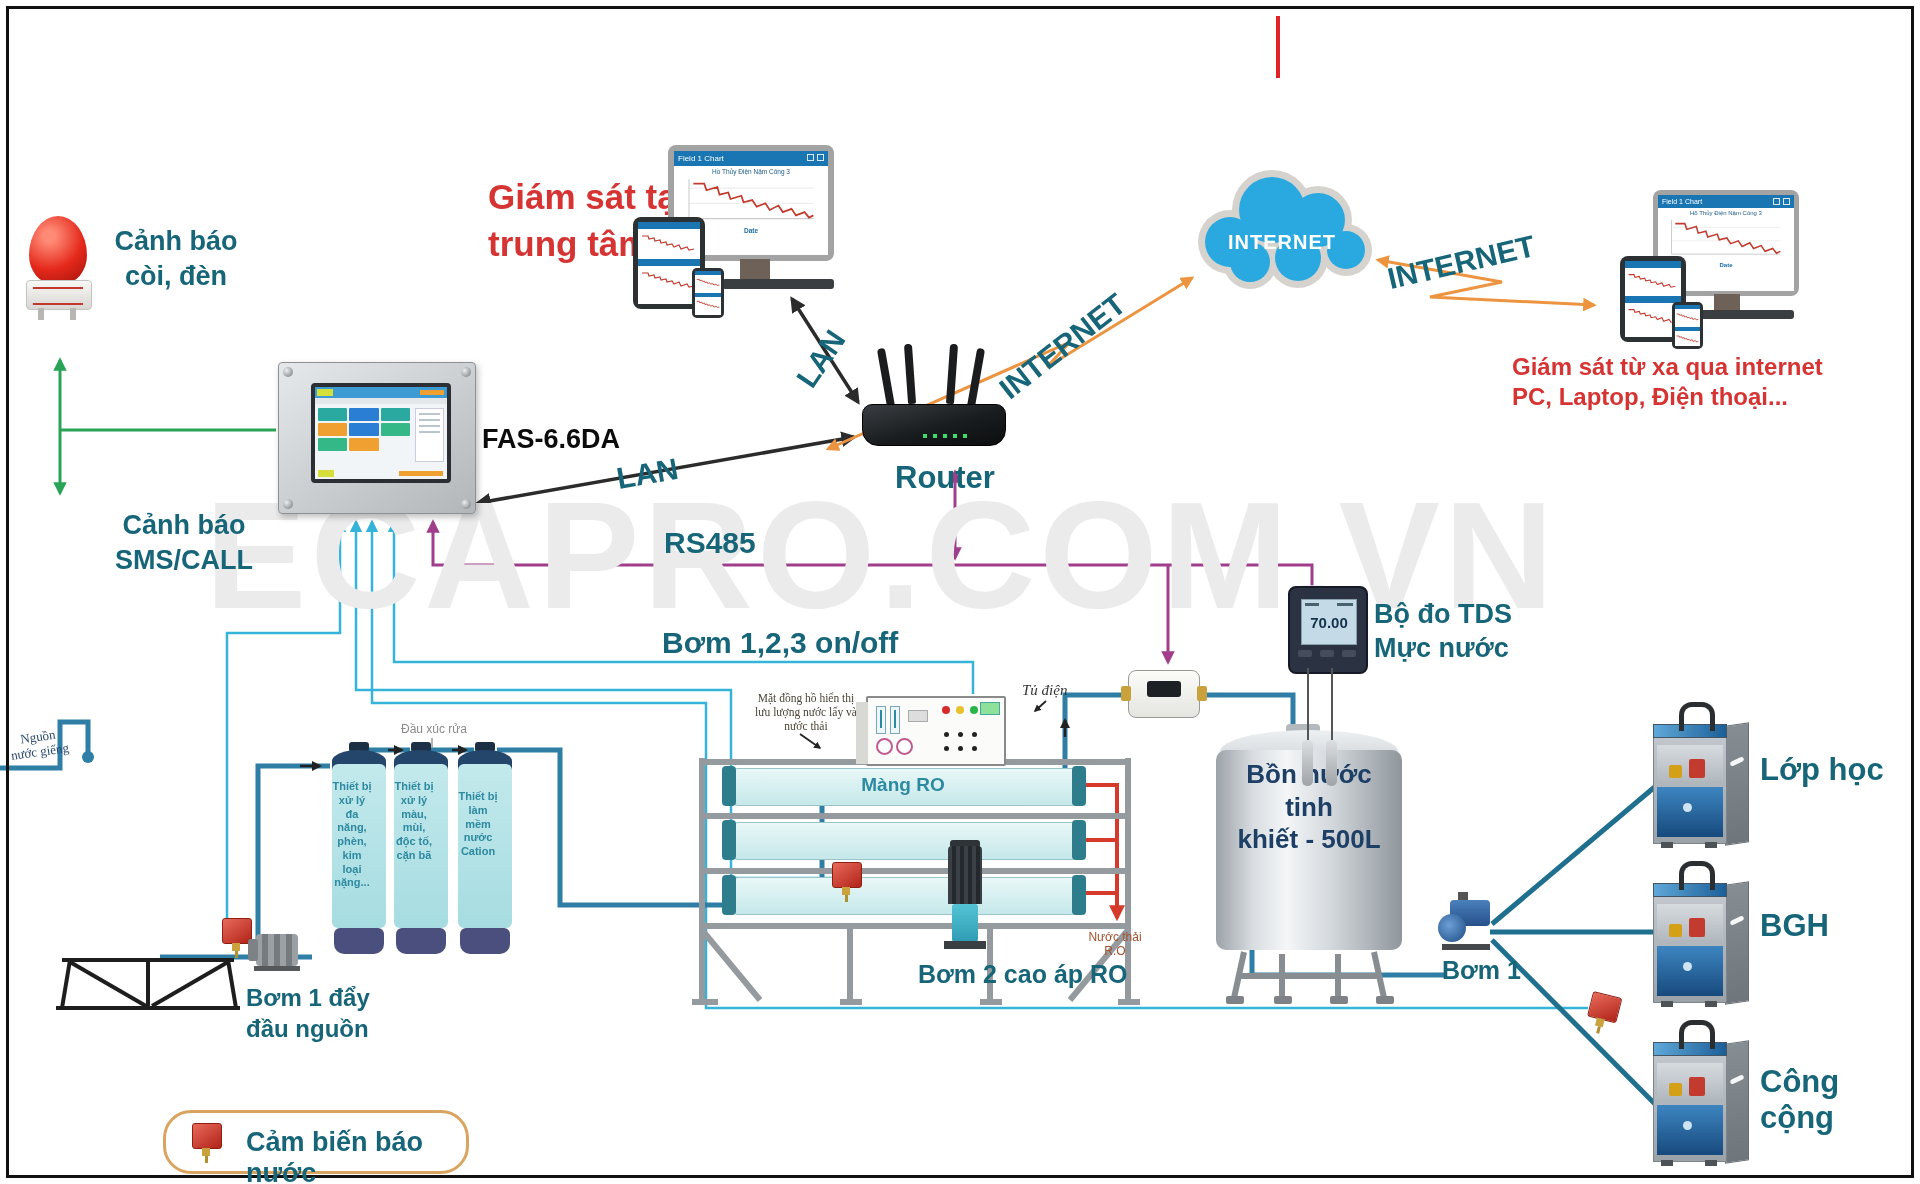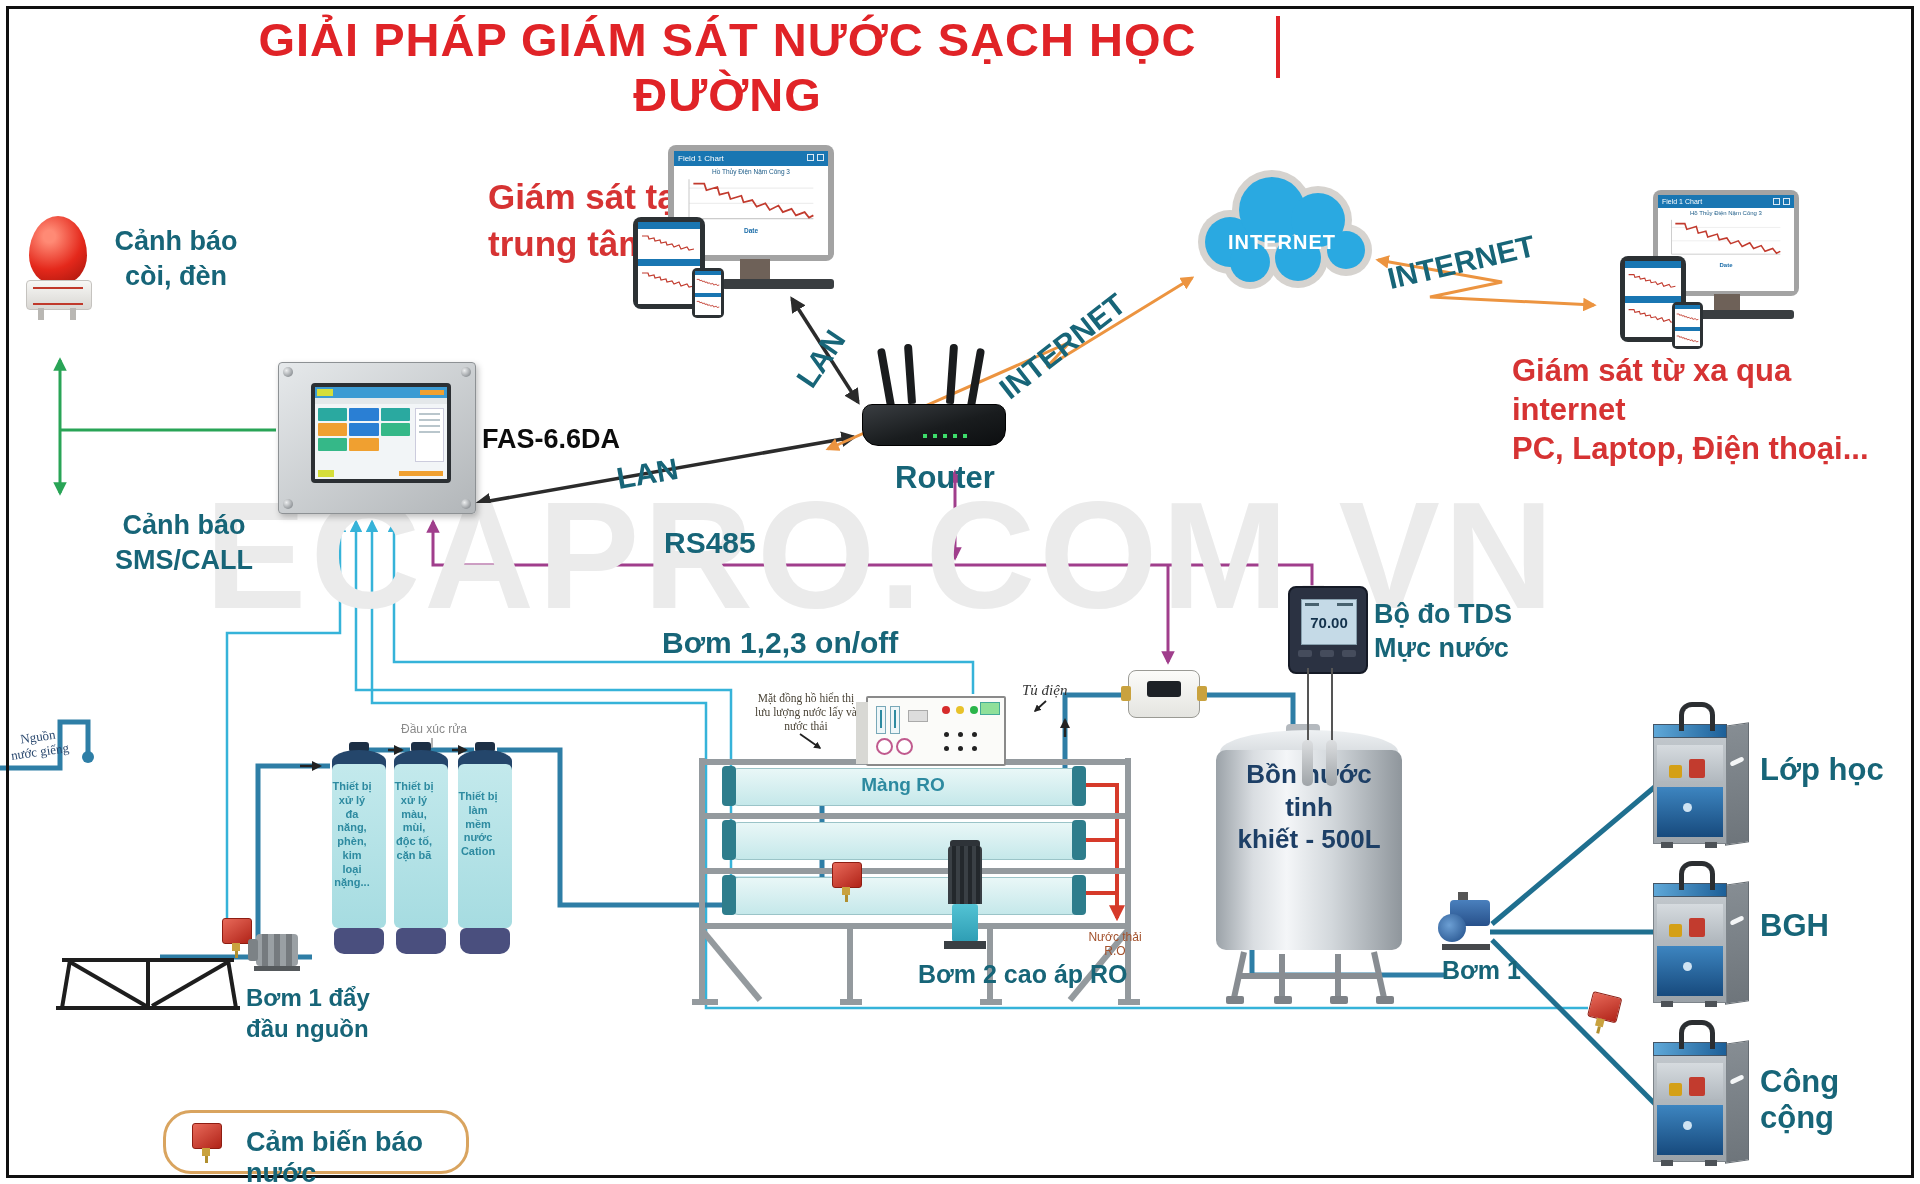--- a/index.html
+++ b/index.html
@@ -293,21 +293,20 @@
         <path d="M1240,976 H1380"></path>
     </g>
     <g fill="#7e8287">
       <rect x="1226" y="996" width="18" height="8" rx="2"></rect>
         <rect x="1274" y="996" width="18" height="8" rx="2"></rect>
       <rect x="1330" y="996" width="18" height="8" rx="2"></rect>
         <rect x="1376" y="996" width="18" height="8" rx="2"></rect>
     </g>
   </svg>
 
-  <div id="title" class="abs">GIẢI PHÁP GIÁM SÁT NƯỚC SẠCH HỌC ĐƯỜNG</div>
   <div class="abs" style="left:1276px;top:16px;width:4px;height:62px;background:#e02327;"></div>
 
   <div class="abs siren" style="left:26px;top:214px;">
     <div class="sr-dome"></div>
     <div class="sr-base">
         <div class="sr-lines"></div>
       </div>
     <div class="sr-leg" style="left:12px;"></div>
     <div class="sr-leg" style="left:44px;"></div>
   </div>
@@ -467,21 +466,21 @@
       <div class="mini-h2"></div>
       <svg width="25" height="13" viewBox="0 0 60 22">
           <polyline fill="none" stroke="#c23b2e" stroke-width="2" points="4,5 10,5 11,8 16,7 17,10 22,9 23,12 28,11 29,14 34,13 36,16 41,14 43,18 49,16 51,19 56,18"></polyline>
         </svg>
       <div class="mini-h2"></div>
       <svg width="25" height="13" viewBox="0 0 60 22">
           <polyline fill="none" stroke="#c23b2e" stroke-width="2" points="4,5 10,5 11,8 16,7 17,10 22,9 23,12 28,11 29,14 34,13 36,16 41,14 43,18 49,16 51,19 56,18"></polyline>
         </svg>
     </div>
   </div>
-  <div class="abs redcap pre" style="left:1512px;top:352px;width:400px;font-size:31px;line-height:1.25;">Giám sát từ xa qua internet
+  <div class="abs redcap pre" style="left:1512px;top:352px;width:400px;font-size:24px;line-height:1.25;">Giám sát từ xa qua internet
 PC, Laptop, Điện thoại...</div>
 
   <div class="abs teal" style="left:664px;top:526px;font-size:30px;">RS485</div>
   <div class="abs teal" style="left:662px;top:626px;font-size:30px;">Bơm 1,2,3 on/off</div>
 
   <div class="abs pre" style="left:4px;top:730px;width:70px;font-size:13px;line-height:1.15;color:#2c4a70;
        font-family:'Liberation Serif',serif;transform:rotate(-8deg);text-align:center;">Nguồn
 nước giếng</div>
 
 

